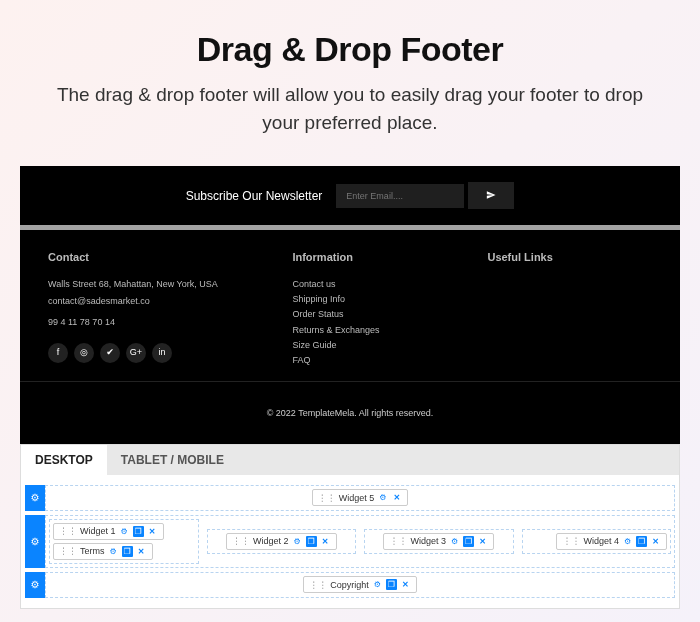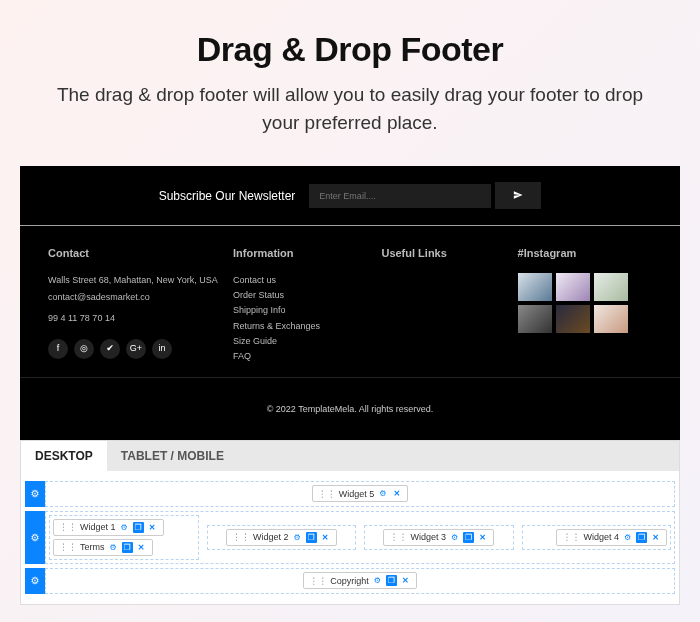--- a/index.html
+++ b/index.html
@@ -1,23 +1,23 @@
 <!DOCTYPE html>
 <html><head>
 <meta charset="utf-8">
 <style>
   * { margin: 0; padding: 0; box-sizing: border-box; }
   body { font-family: -apple-system, BlinkMacSystemFont, 'Segoe UI', Arial, sans-serif; background: linear-gradient(135deg, #fdf2f0, #f5f2fa); width: 700px; height: 622px; overflow: hidden; }
   .hero { text-align: center; padding: 30px 50px 20px; }
   .hero h1 { font-size: 34px; font-weight: 700; color: #111; letter-spacing: -0.5px; }
   .hero p { font-size: 19px; color: #333; margin-top: 12px; line-height: 1.45; font-weight: 400; }
   .footer-preview { background: #000; color: #fff; margin: 10px 20px 0; }
-  .newsletter { display: flex; align-items: center; justify-content: center; padding: 16px 0; border-bottom: 1px solid #a3a3a3; }
+  .newsletter { display: flex; align-items: center; justify-content: center; padding: 16px 0; border-bottom: 5px solid #a3a3a3; }
   .newsletter-label { font-size: 12px; font-weight: 500; margin-right: 14px; }
-  .newsletter-input { background: #1f1f1f; border: none; color: #aaa; font-size: 9px; padding: 7px 10px; width: 182px; }
+  .newsletter-input { background: #1f1f1f; border: none; color: #aaa; font-size: 9px; padding: 7px 10px; width: 128px; }
   .newsletter-btn { background: #1f1f1f; border: none; color: #fff; padding: 6px 18px; margin-left: 4px; cursor: pointer; }
   .footer-cols { display: flex; padding: 18px 28px 12px; gap: 14px; }
   .fcol h4 { font-size: 11px; font-weight: 600; margin-bottom: 10px; }
   .fcol { font-size: 9px; color: #bbb; line-height: 1.7; }
   .fcol.contact { flex: 1.4; }
   .fcol.info { flex: 1.1; }
   .fcol.links { flex: 1; }
   .fcol.insta { flex: 1.1; }
   .fcol p { margin-bottom: 2px; }
   .fcol .phone { margin-top: 6px; }
@@ -82,40 +82,29 @@
         <div class="soc">◎</div>
         <div class="soc">✔</div>
         <div class="soc">G+</div>
         <div class="soc">in</div>
       </div>
     </div>
     <div class="fcol info">
       <h4>Information</h4>
       <div class="flist">
         <div>Contact us</div>
+        <div>Shipping Info</div>
         <div>Order Status</div>
-        <div>Shipping Info</div>
         <div>Returns &amp; Exchanges</div>
         <div>Size Guide</div>
         <div>FAQ</div>
       </div>
     </div>
     <div class="fcol links">
       <h4>Useful Links</h4>
-    </div>
-    <div class="fcol insta">
-      <h4>#Instagram</h4>
-      <div class="ig-grid">
-        <div class="ig-cell c1"></div>
-        <div class="ig-cell c2"></div>
-        <div class="ig-cell c3"></div>
-        <div class="ig-cell c4"></div>
-        <div class="ig-cell c5"></div>
-        <div class="ig-cell c6"></div>
-      </div>
     </div>
   </div>
   <div class="copyright">© 2022 TemplateMela. All rights reserved.</div>
 </div>
 
 <div class="builder">
   <div class="tabs">
     <div class="tab active">DESKTOP</div>
     <div class="tab">TABLET / MOBILE</div>
   </div>

